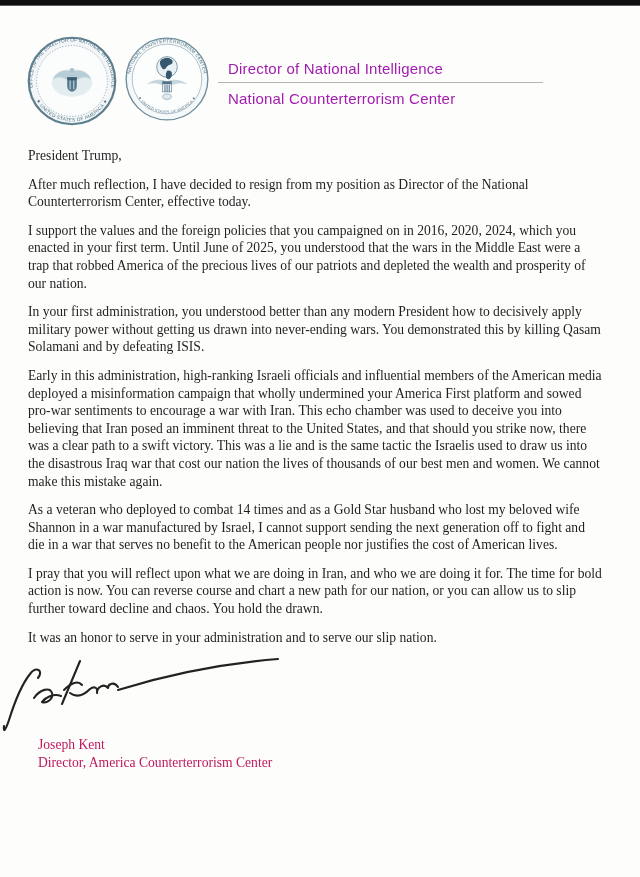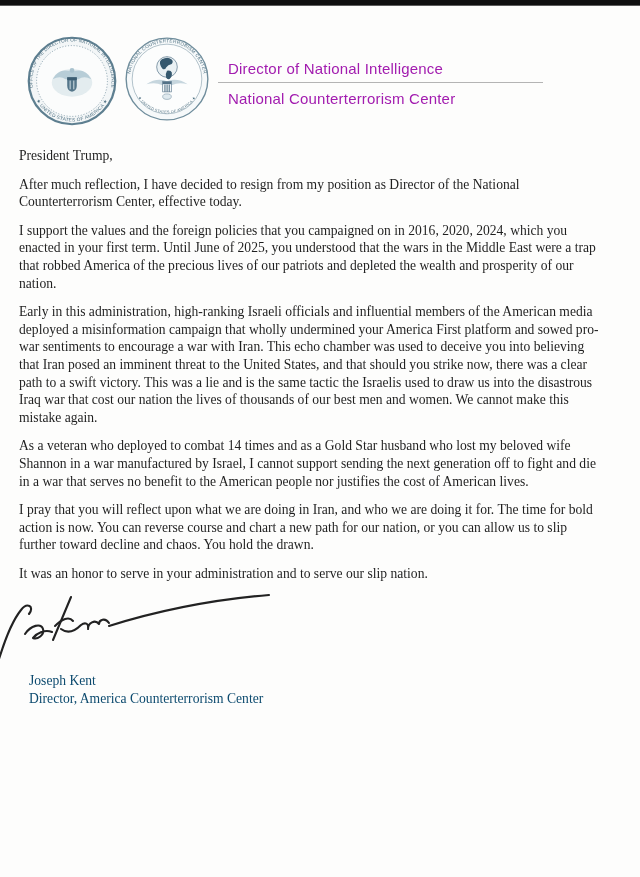--- a/index.html
+++ b/index.html
@@ -34,37 +34,37 @@
   .agency-line1-wrap {
     width:315px;
     padding:0 0 5px 10px;
     border-bottom:1px solid #b4b4b4;
   }
   .agency-line2 {
     margin-top:7px;
     padding-left:10px;
   }
   .letter {
-    padding:19px 36px 0 19px;
+    padding:19px 36px 0 28px;
     font-size:13.6px;
     line-height:17.6px;
     color:#1f1f1f;
   }
   .salutation { margin:0; }
   .para { margin:11px 0 0 0; }
   .sig-block { margin-top:6px; }
   .signature-svg {
     display:block;
     width:285px; height:84px;
     margin-left:-28px;
   }
   .signer-name, .signer-title {
     margin:0; padding-left:10px;
     font-size:13.6px; line-height:17.6px;
-    color:#0c4a6e;
+    color:#be185d;
   }
   .seal-ring-text { font-family:"Liberation Sans", sans-serif; fill:#4e7082; }
 </style>
 </head>
 <body>
 
 <div class="page">
 
   <div class="top-bar"></div>
 
@@ -126,20 +126,21 @@
       <div class="agency-line2">National Counterterrorism Center</div>
     </div>
   </div>
 
   <div class="letter">
     <p class="salutation">President Trump,</p>
 
     <div>
         <p class="para">After much reflection, I have decided to resign from my position as Director of the National Counterterrorism Center, effective today.</p>
         <p class="para">I support the values and the foreign policies that you campaigned on in 2016, 2020, 2024, which you enacted in your first term. Until June of 2025, you understood that the wars in the Middle East were a trap that robbed America of the precious lives of our patriots and depleted the wealth and prosperity of our nation.</p>
+        <p class="para">In your first administration, you understood better than any modern President how to decisively apply military power without getting us drawn into never-ending wars. You demonstrated this by killing Qasam Solamani and by defeating ISIS.</p>
         <p class="para">Early in this administration, high-ranking Israeli officials and influential members of the American media deployed a misinformation campaign that wholly undermined your America First platform and sowed pro-war sentiments to encourage a war with Iran. This echo chamber was used to deceive you into believing that Iran posed an imminent threat to the United States, and that should you strike now, there was a clear path to a swift victory. This was a lie and is the same tactic the Israelis used to draw us into the disastrous Iraq war that cost our nation the lives of thousands of our best men and women. We cannot make this mistake again.</p>
         <p class="para">As a veteran who deployed to combat 14 times and as a Gold Star husband who lost my beloved wife Shannon in a war manufactured by Israel, I cannot support sending the next generation off to fight and die in a war that serves no benefit to the American people nor justifies the cost of American lives.</p>
         <p class="para">I pray that you will reflect upon what we are doing in Iran, and who we are doing it for. The time for bold action is now. You can reverse course and chart a new path for our nation, or you can allow us to slip further toward decline and chaos. You hold the drawn.</p>
         <p class="para">It was an honor to serve in your administration and to serve our slip nation.</p>
       </div>
 
     <div class="sig-block">
       <svg class="signature-svg" viewBox="0 0 285 84" aria-hidden="true">
         <g fill="none" stroke="#222222" stroke-width="2.1" stroke-linecap="round" stroke-linejoin="round">
           <path d="M38 26 C44 18 36 14 30 22 C22 32 14 52 9 68 C6 77 3 82 4 74"></path>

